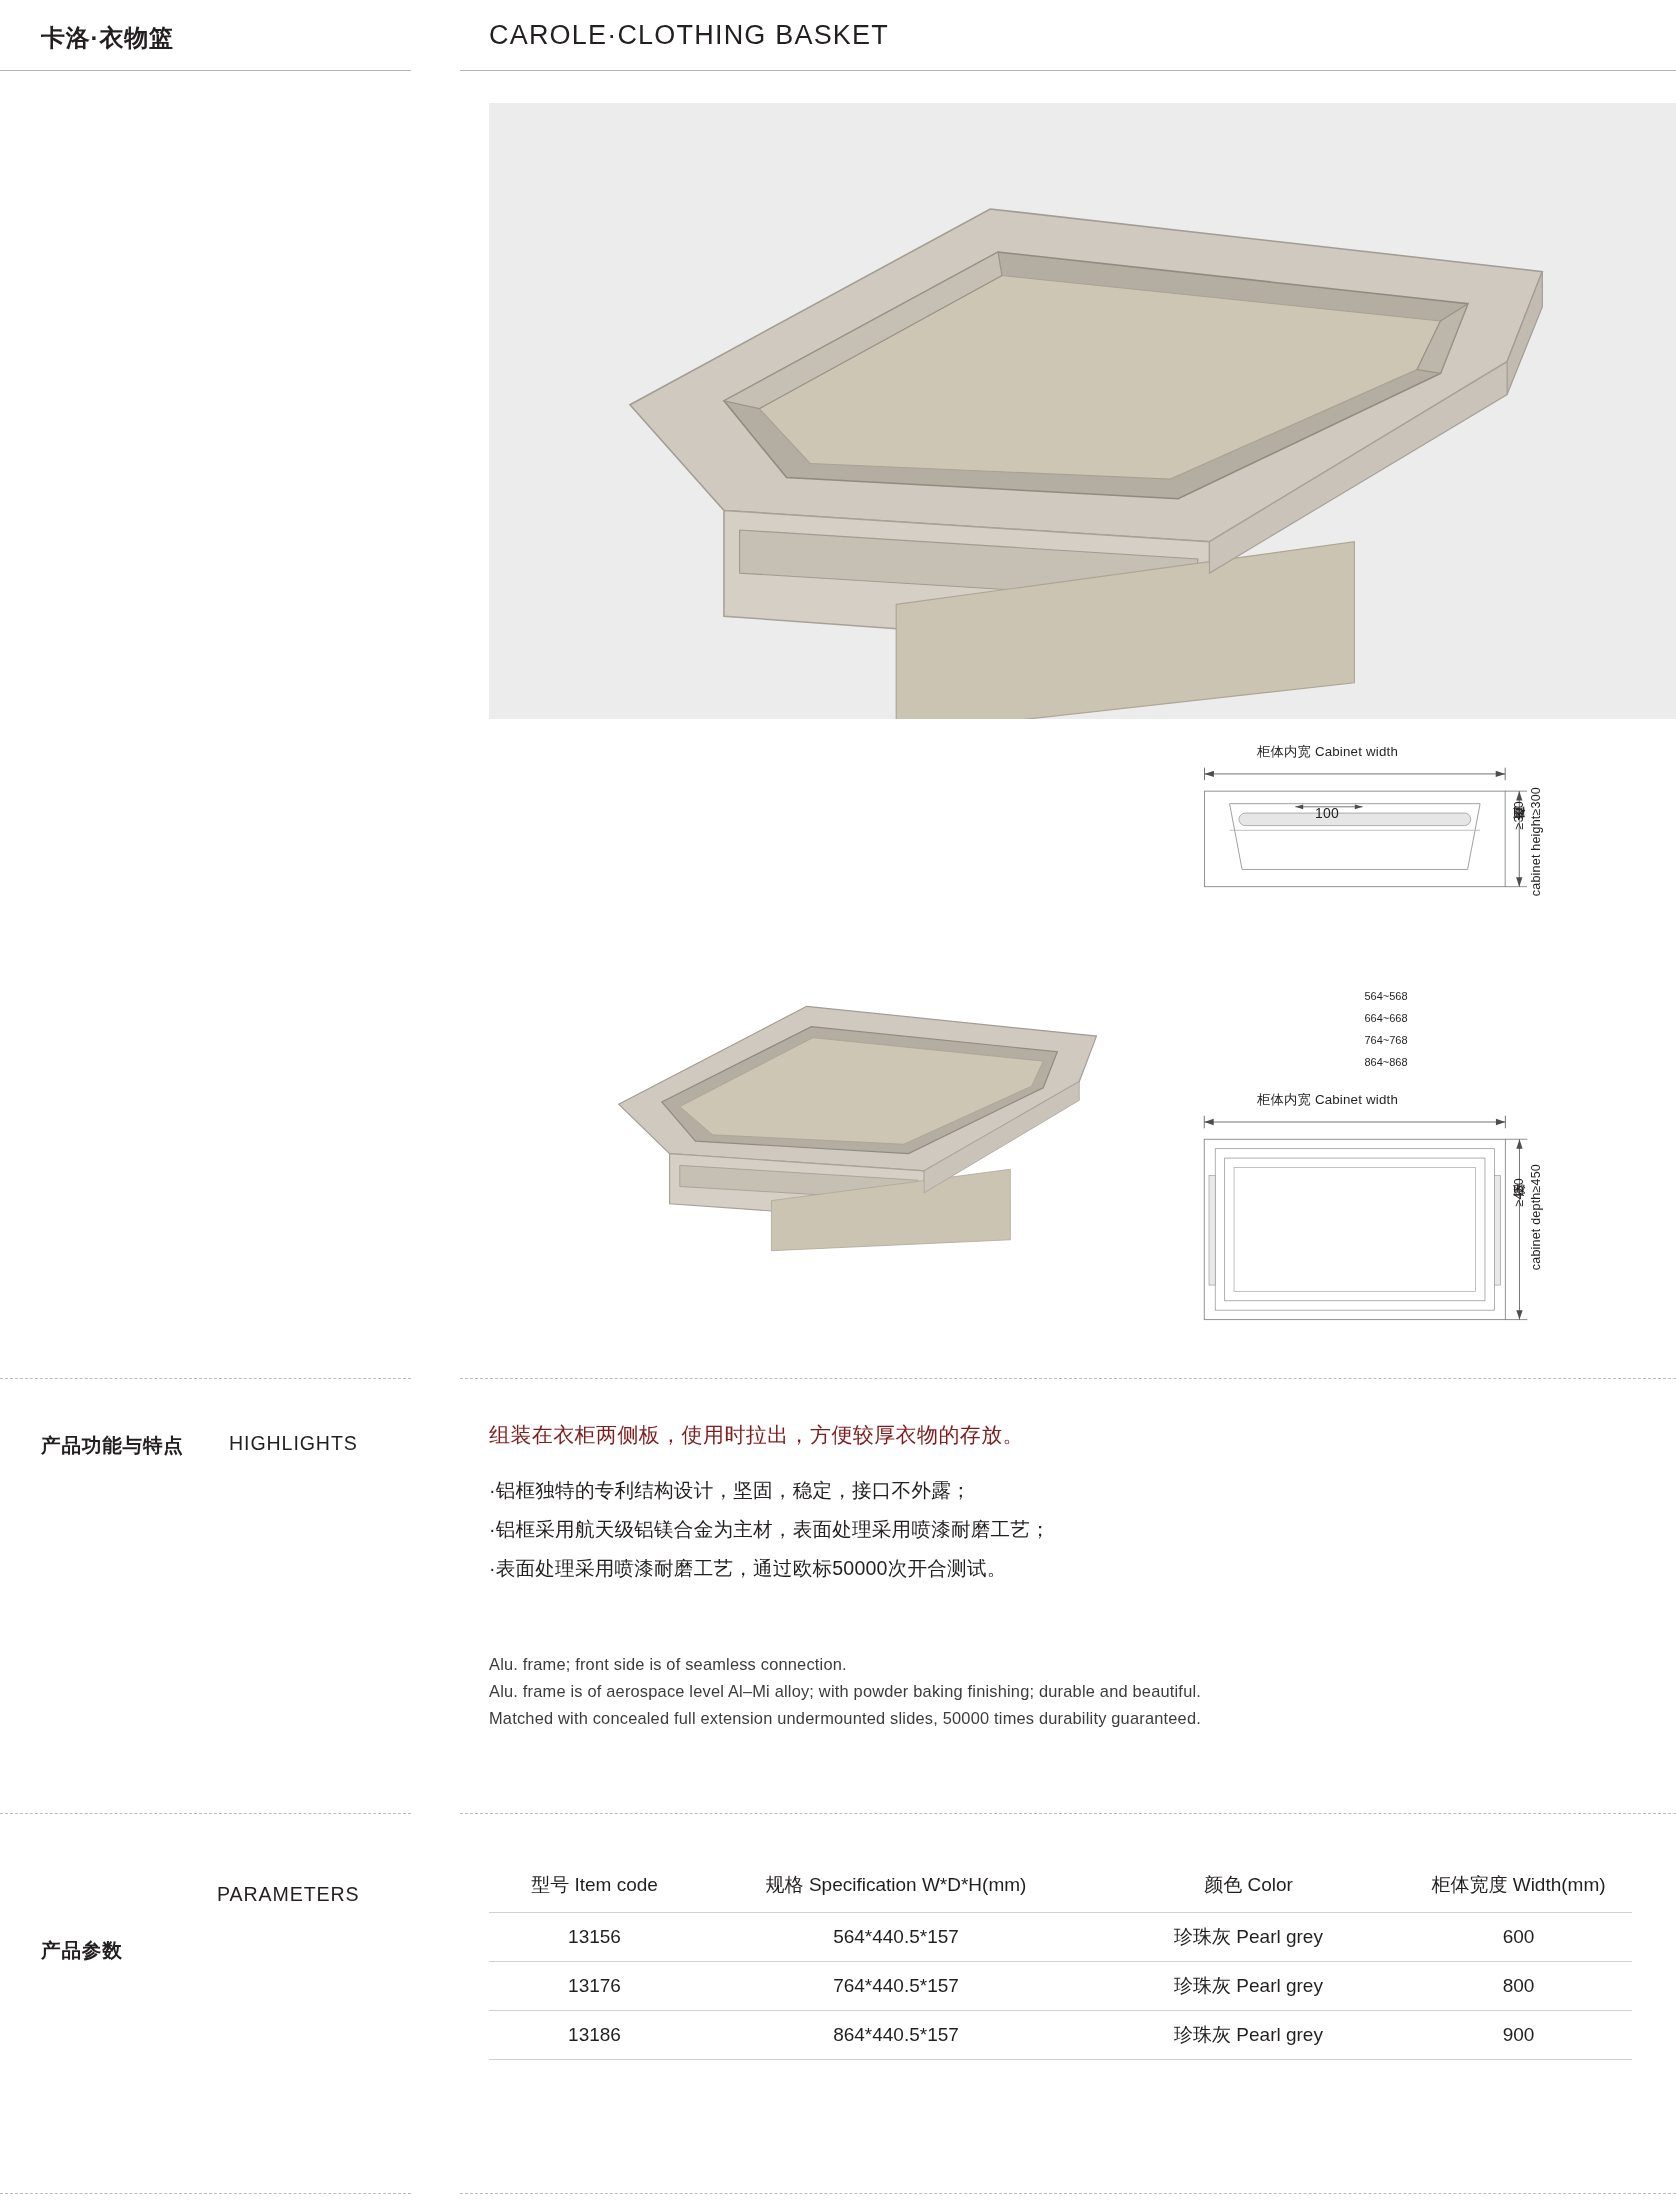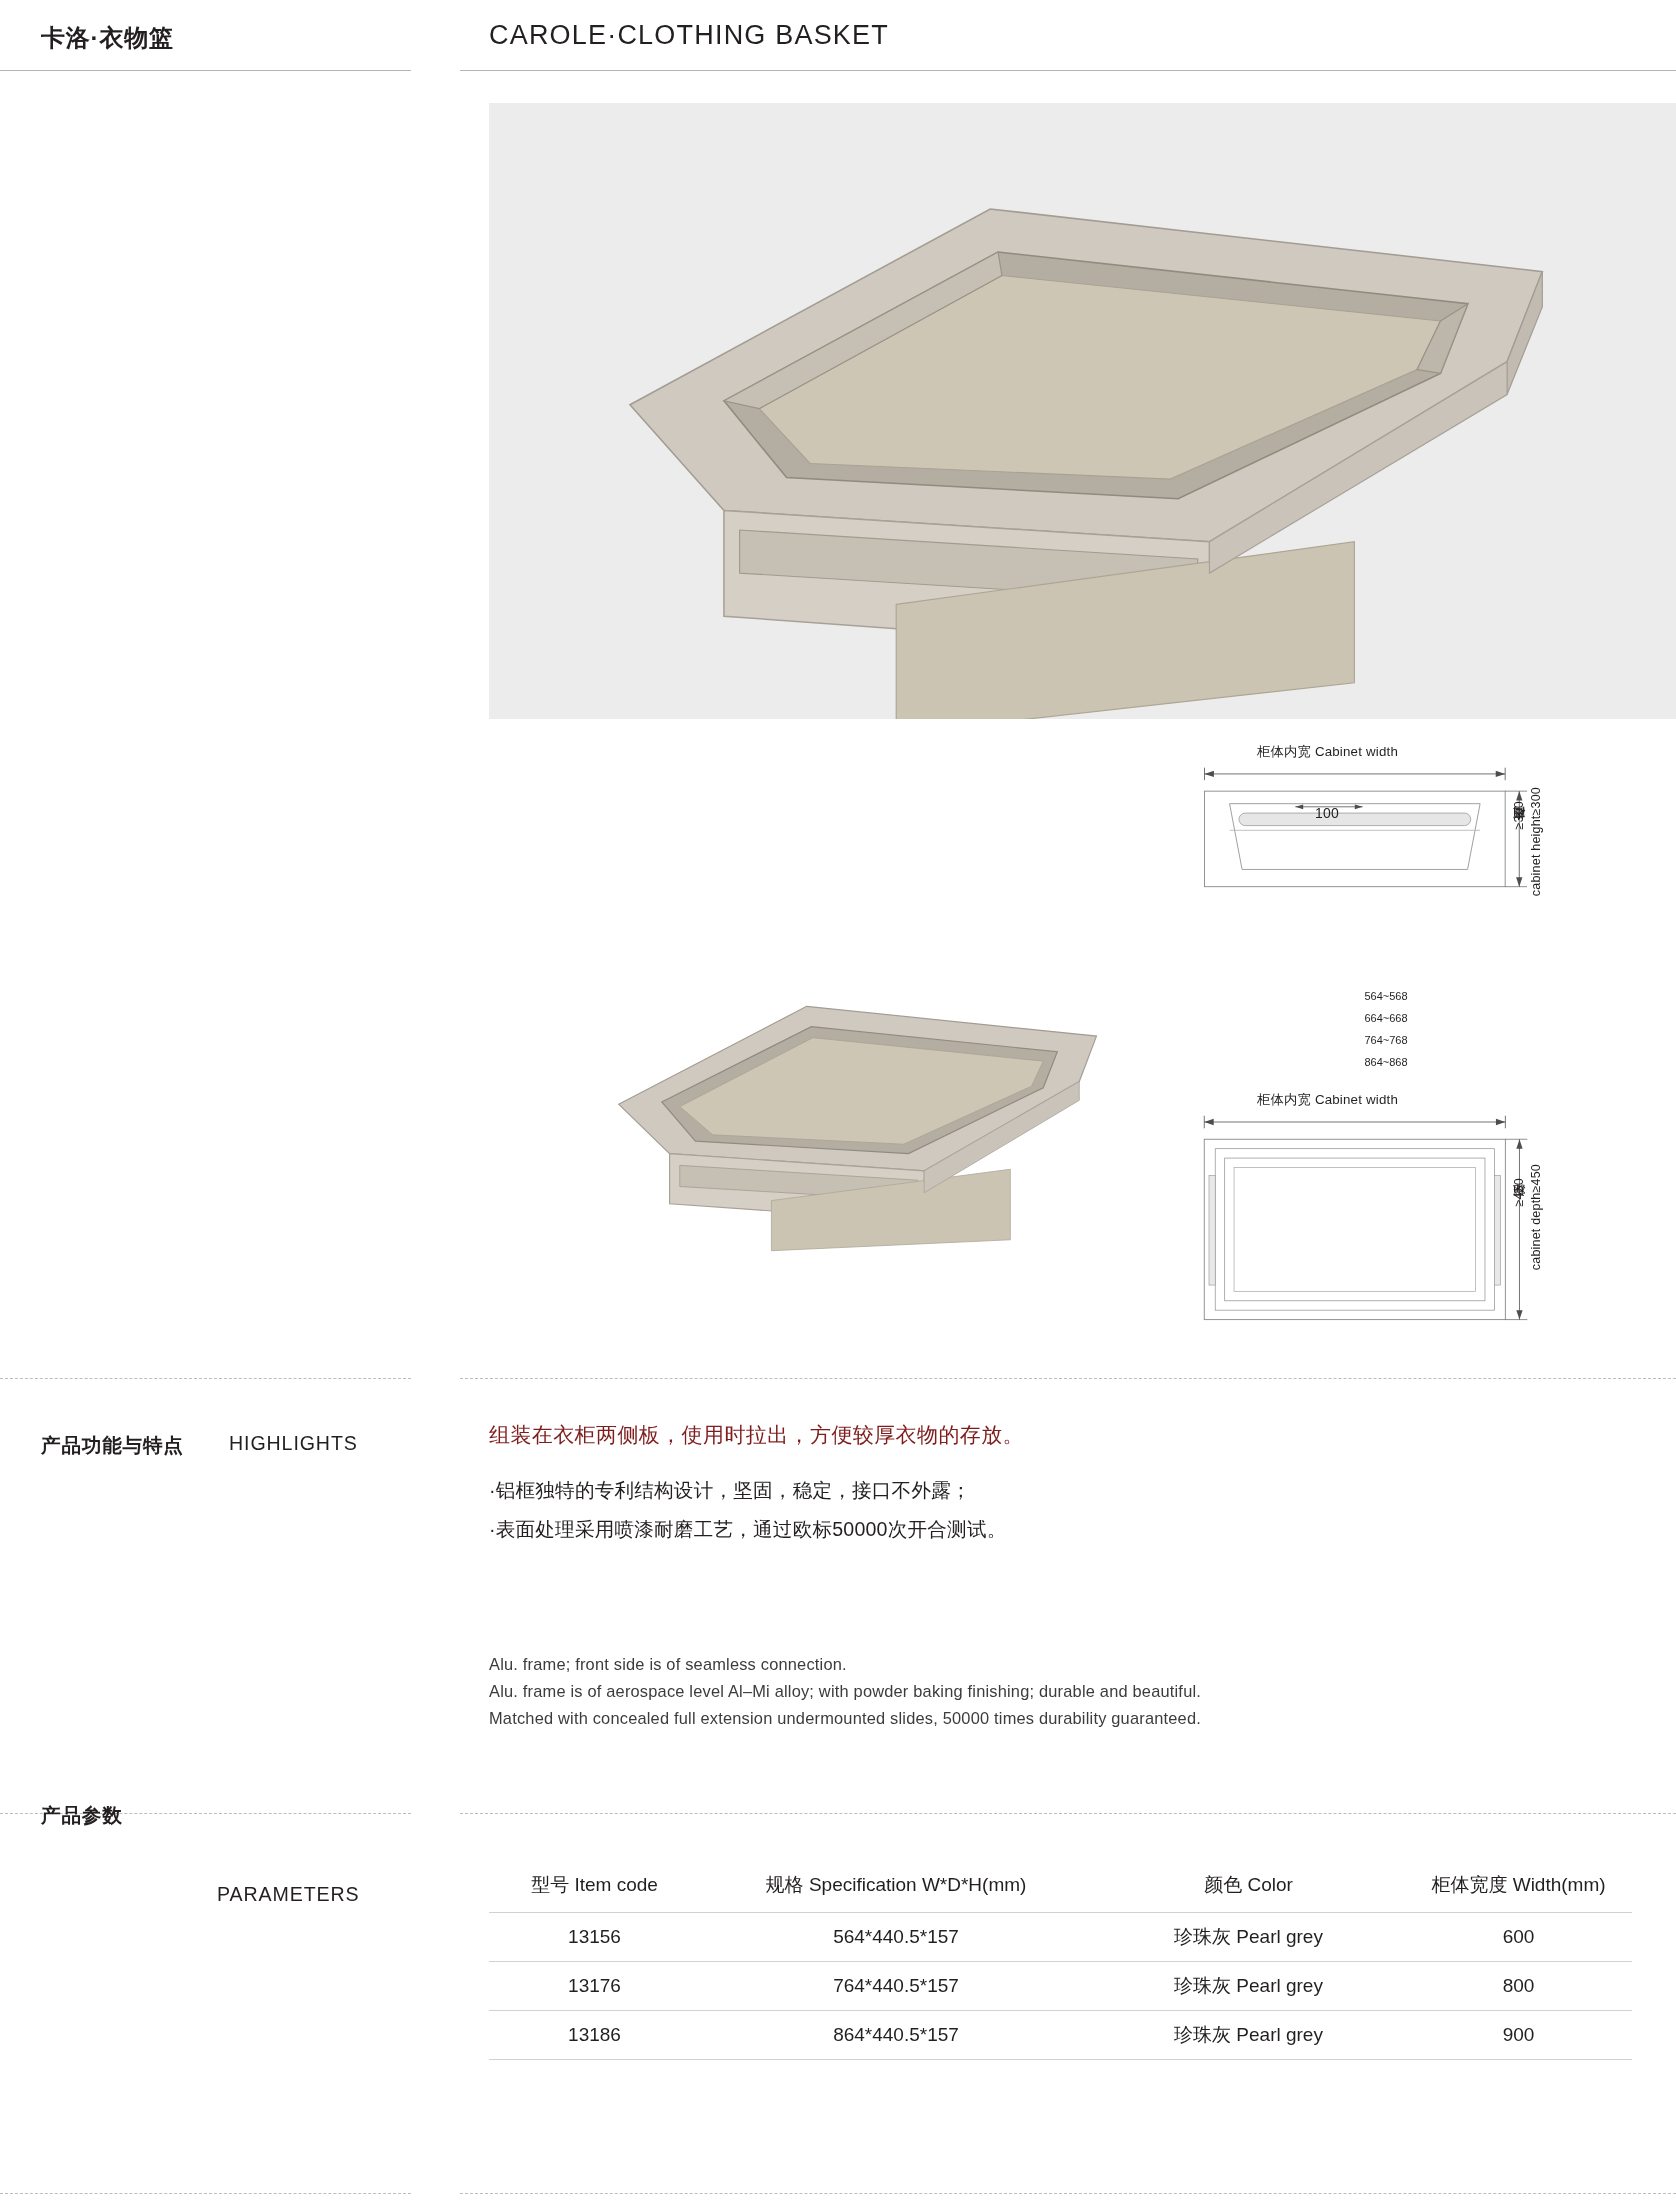--- a/index.html
+++ b/index.html
@@ -314,33 +314,34 @@
 <div class="dash-rule" style="left:0; top:1378px; width:411px;"></div>
 <div class="dash-rule" style="left:460px; top:1378px; width:1216px;"></div>
 
 <div class="sec-label-cn" style="left:41px; top:1432px;">产品功能与特点</div>
 <div class="sec-label-en" style="left:229px; top:1432px;">HIGHLIGHTS</div>
 
 <div class="hl-lead">组装在衣柜两侧板，使用时拉出，方便较厚衣物的存放。</div>
 
 <div class="hl-bullets">
   <div>·铝框独特的专利结构设计，坚固，稳定，接口不外露；</div>
+  <div>·铝框采用航天级铝镁合金为主材，表面处理采用喷漆耐磨工艺；</div>
   <div>·表面处理采用喷漆耐磨工艺，通过欧标50000次开合测试。</div>
 </div>
 
 <div class="hl-en">
   <div>Alu. frame; front side is of seamless connection.</div>
   <div>Alu. frame is of aerospace level Al–Mi alloy; with powder baking finishing; durable and beautiful.</div>
   <div>Matched with concealed full extension undermounted slides, 50000 times durability guaranteed.</div>
 </div>
 
 <div class="dash-rule" style="left:0; top:1813px; width:411px;"></div>
 <div class="dash-rule" style="left:460px; top:1813px; width:1216px;"></div>
 
-<div class="sec-label-cn" style="left:41px; top:1802px;">产品参数</div>
+<div class="sec-label-cn" style="left:41px; top:1937px;">产品参数</div>
 <div class="sec-label-en" style="left:217px; top:1883px;">PARAMETERS</div>
 
 <table class="params-table">
   <thead>
     <tr>
       <th class="col-code">型号 Item code</th>
       <th class="col-spec">规格 Specification W*D*H(mm)</th>
       <th class="col-color">颜色 Color</th>
       <th class="col-width">柜体宽度 Width(mm)</th>
     </tr>

